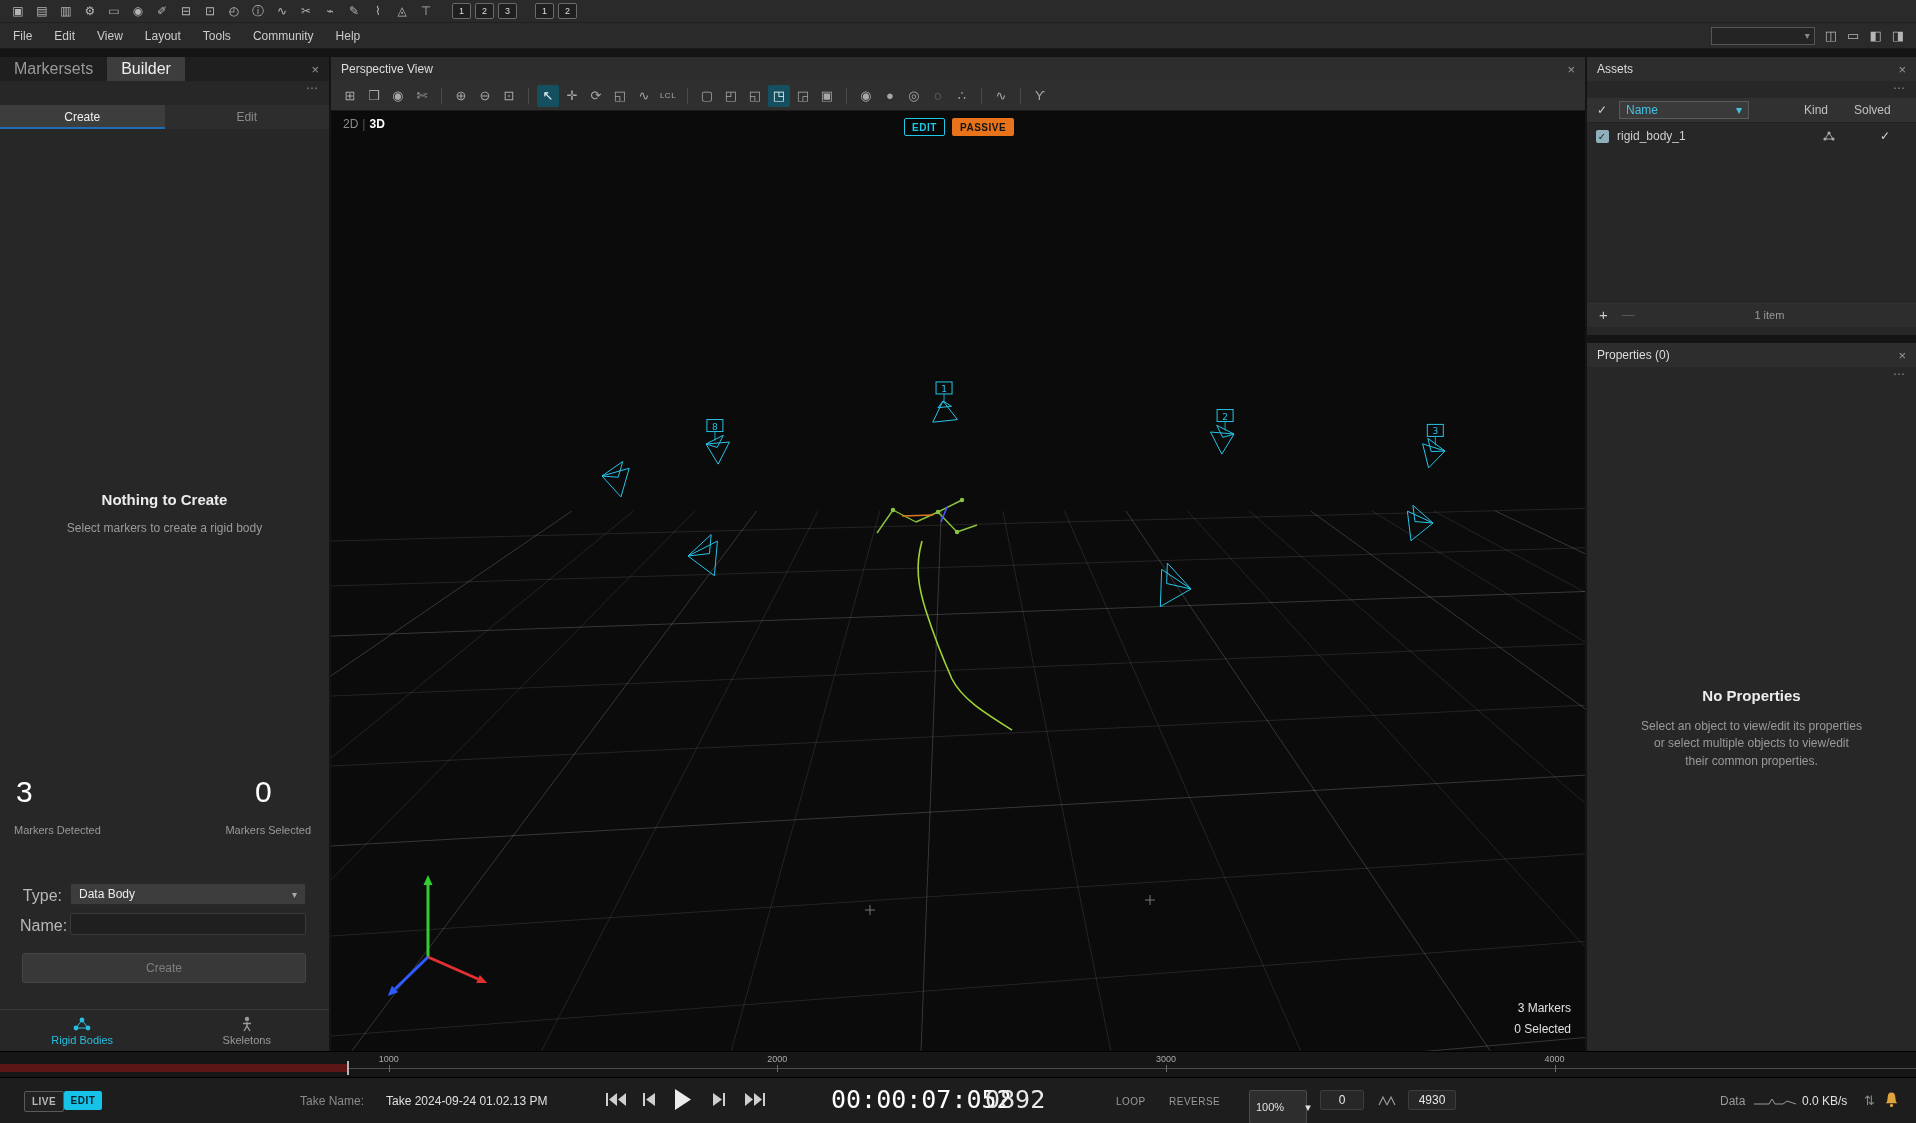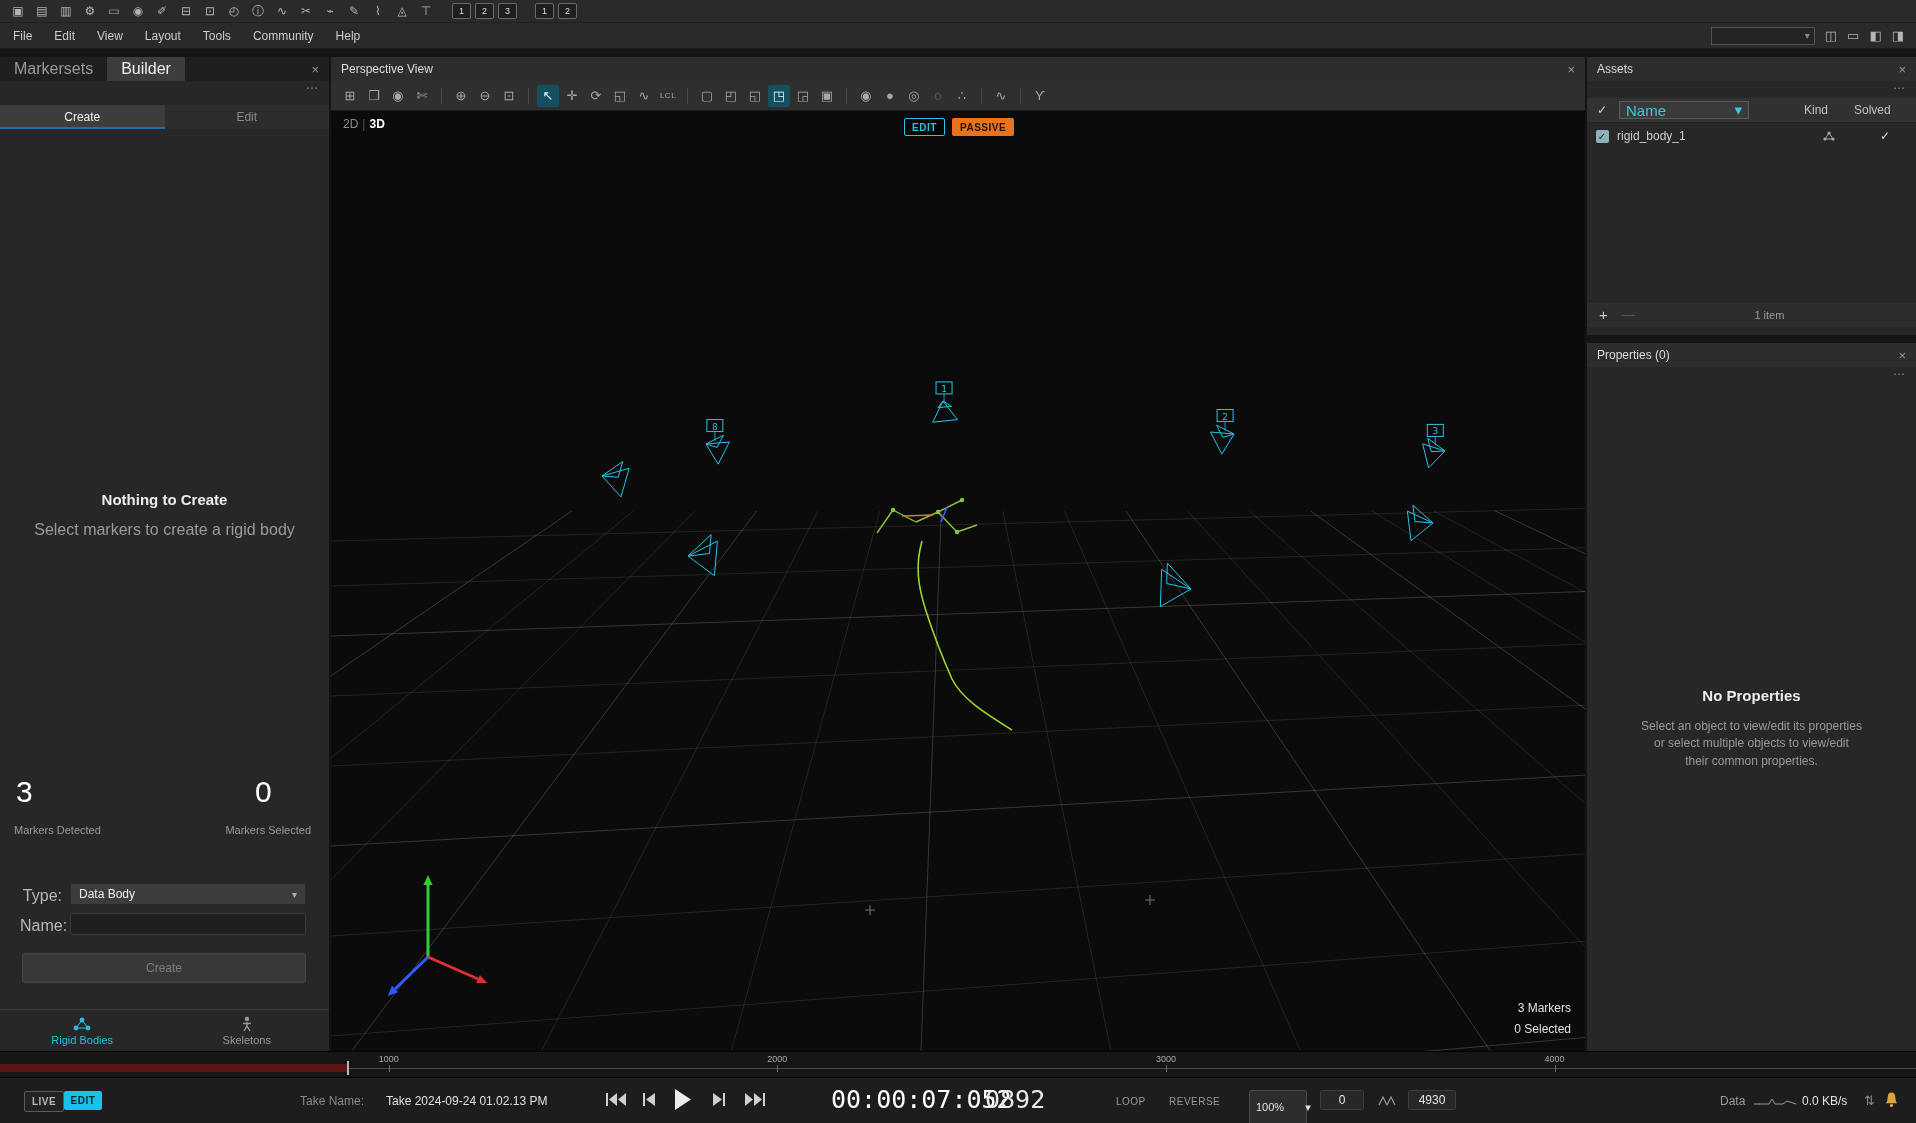--- a/index.html
+++ b/index.html
@@ -27,21 +27,21 @@
   
   #left-panel{position:absolute;left:0;top:57px;width:329px;bottom:71px;background:#272727;}
   #lp-tabbar{height:24px;background:#1f1f1f;display:flex;align-items:center;}
   .panel-tab{padding:0 14px;line-height:24px;font-size:16px;color:#999;}
   .panel-tab.active{background:#3d3d3d;color:#eee;}
   #lp-tabbar .x-btn{margin-left:auto;margin-right:10px;}
   #lp-subtabs{display:flex;height:24px;margin-top:7px;}
   .subtab{flex:1;text-align:center;line-height:24px;background:#2d2d2d;color:#8a8a8a;border-bottom:2px solid transparent;}
   .subtab.active{background:#3d3d3d;color:#f0f0f0;border-bottom:2px solid #1f6db5;}
   #lp-empty-title{position:absolute;top:434px;left:0;width:100%;text-align:center;font-size:15px;font-weight:bold;color:#ececec;}
-  #lp-empty-sub{position:absolute;top:464px;left:0;width:100%;text-align:center;font-size:16px;color:#9a9a9a;}
+  #lp-empty-sub{position:absolute;top:464px;left:0;width:100%;text-align:center;font-size:12px;color:#9a9a9a;}
   .cnt-val{position:absolute;top:718px;font-size:30px;color:#fff;}
   .cnt-lbl{position:absolute;top:767px;font-size:11px;color:#9a9a9a;}
   .fld-lbl{position:absolute;width:42px;text-align:right;color:#b8b8b8;font-size:16px;}
   .dd{position:absolute;left:70px;width:236px;height:22px;background:#3c3c3c;border:1px solid #2a2a2a;display:flex;justify-content:space-between;align-items:center;padding:0 8px;box-sizing:border-box;color:#ececec;font-size:12px;border-radius:2px;}
   .dd .chev{color:#aaa;font-size:10px;}
   #lp-name-input{position:absolute;left:70px;top:856px;width:236px;height:22px;background:#1f1f1f;border:1px solid #3a3a3a;box-sizing:border-box;color:#ddd;font-size:12px;padding:0 6px;border-radius:2px;font-family:"Liberation Sans",sans-serif;}
   #lp-create-btn{position:absolute;left:22px;top:896px;width:284px;height:30px;background:#383838;color:#7f7f7f;border:1px solid #454545;border-radius:3px;font-size:12px;font-family:"Liberation Sans",sans-serif;}
   #lp-bottom{position:absolute;left:0;bottom:0;width:100%;height:42px;border-top:1px solid #3a3a3a;display:flex;}
   .btab{flex:1;display:flex;flex-direction:column;align-items:center;justify-content:center;gap:2px;font-size:11px;}
   .btab-rigid{color:#29bede;}
@@ -59,21 +59,21 @@
   #vp-edit-badge{position:absolute;left:573px;top:61px;height:16px;padding:0 7px;border:1px solid #1ec8e6;color:#1ec8e6;font-size:10px;font-weight:bold;display:flex;align-items:center;border-radius:2px;background:rgba(0,0,0,0.4);letter-spacing:0.5px;}
   #vp-passive-badge{position:absolute;left:621px;top:61px;height:18px;padding:0 8px;background:#e8731a;color:#151515;font-size:10px;font-weight:bold;display:flex;align-items:center;border-radius:2px;letter-spacing:0.5px;}
   #scene-wrap{position:absolute;left:0;top:54px;width:1254px;height:941px;}
   #vp-status{position:absolute;right:14px;bottom:12px;text-align:right;color:#e0e0e0;font-size:12px;line-height:21px;}
 
   
   #right-panel{position:absolute;left:1587px;top:57px;right:0;bottom:71px;background:#272727;}
   #assets-sec{position:absolute;top:0;left:0;width:100%;height:270px;background:#272727;}
   #assets-colhdr{display:grid;grid-template-columns:30px 1fr 50px 62px;height:24px;background:#313131;border-bottom:1px solid #222;align-items:center;}
   .colhdr-check{text-align:center;color:#cfcfcf;}
-  .name-sort{margin-left:2px;width:130px;display:flex;justify-content:space-between;align-items:center;border:1px solid #5a5a5a;background:#3a3a3a;padding:8px 6px;height:18px;box-sizing:border-box;color:#45c2e2;font-size:15px;}
+  .name-sort{margin-left:2px;width:130px;display:flex;justify-content:space-between;align-items:center;border:1px solid #5a5a5a;background:#3a3a3a;padding:8px 6px;height:18px;box-sizing:border-box;color:#45c2e2;font-size:12px;}
   .colhdr-txt{color:#c0c0c0;font-size:12px;}
   .asset-row{display:grid;grid-template-columns:30px 1fr 50px 62px;height:26px;align-items:center;}
   .cb{width:13px;height:13px;background:#8fb0ba;color:#15232a;font-size:10px;line-height:13px;text-align:center;border-radius:2px;margin:0 auto;}
   .asset-name{color:#cfcfcf;font-size:12px;}
   .kind-ic{display:flex;justify-content:center;color:#aaa;}
   .solved-check{text-align:center;color:#d0d0d0;}
   #assets-footer{position:absolute;left:0;top:244px;width:100%;height:26px;background:#2d2d2d;border-top:1px solid #222;display:flex;align-items:center;padding:0 12px;box-sizing:border-box;}
   #assets-footer .plus{color:#ccc;font-size:15px;}
   #assets-footer .minus{color:#5f5f5f;font-size:13px;margin-left:14px;}
   #assets-footer .count{flex:1;text-align:center;color:#9a9a9a;font-size:11px;}

